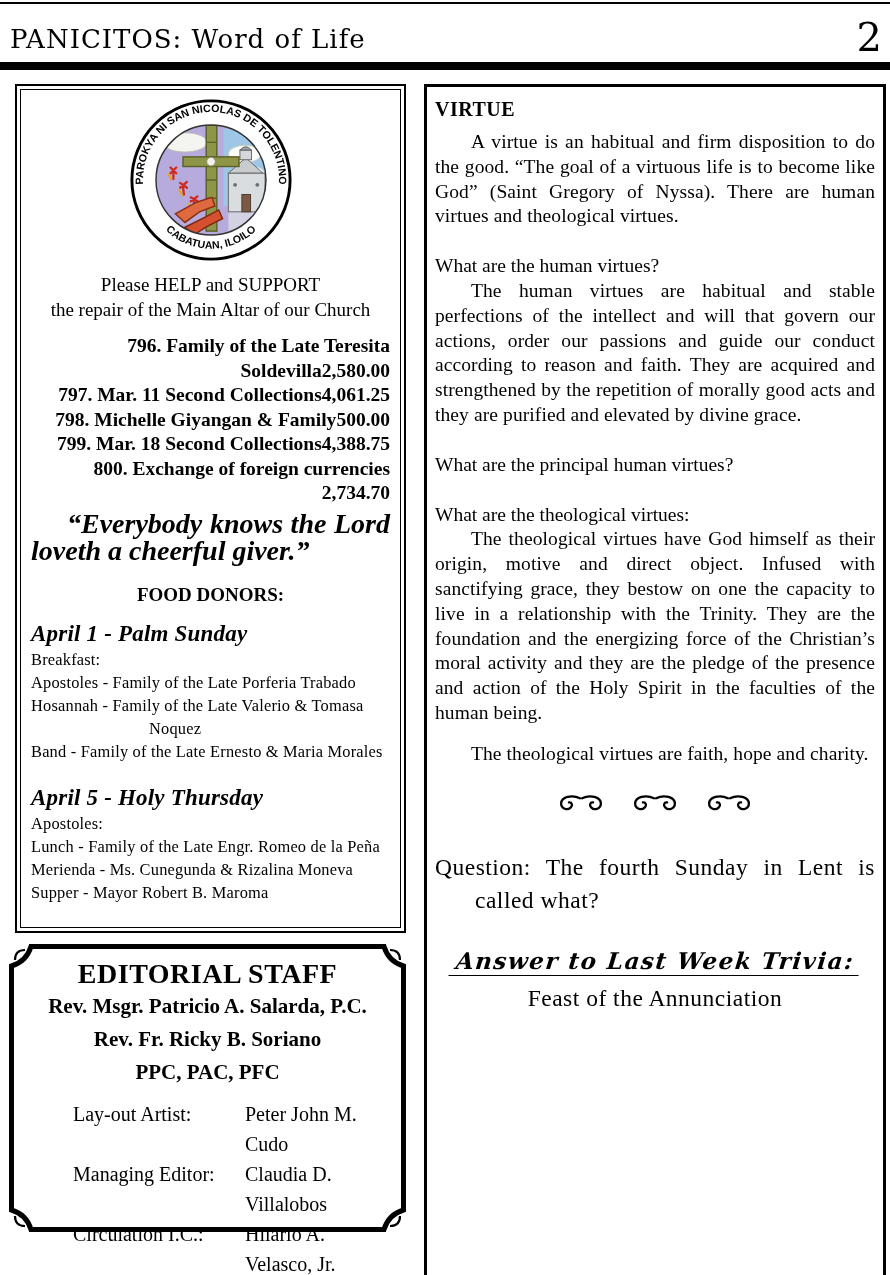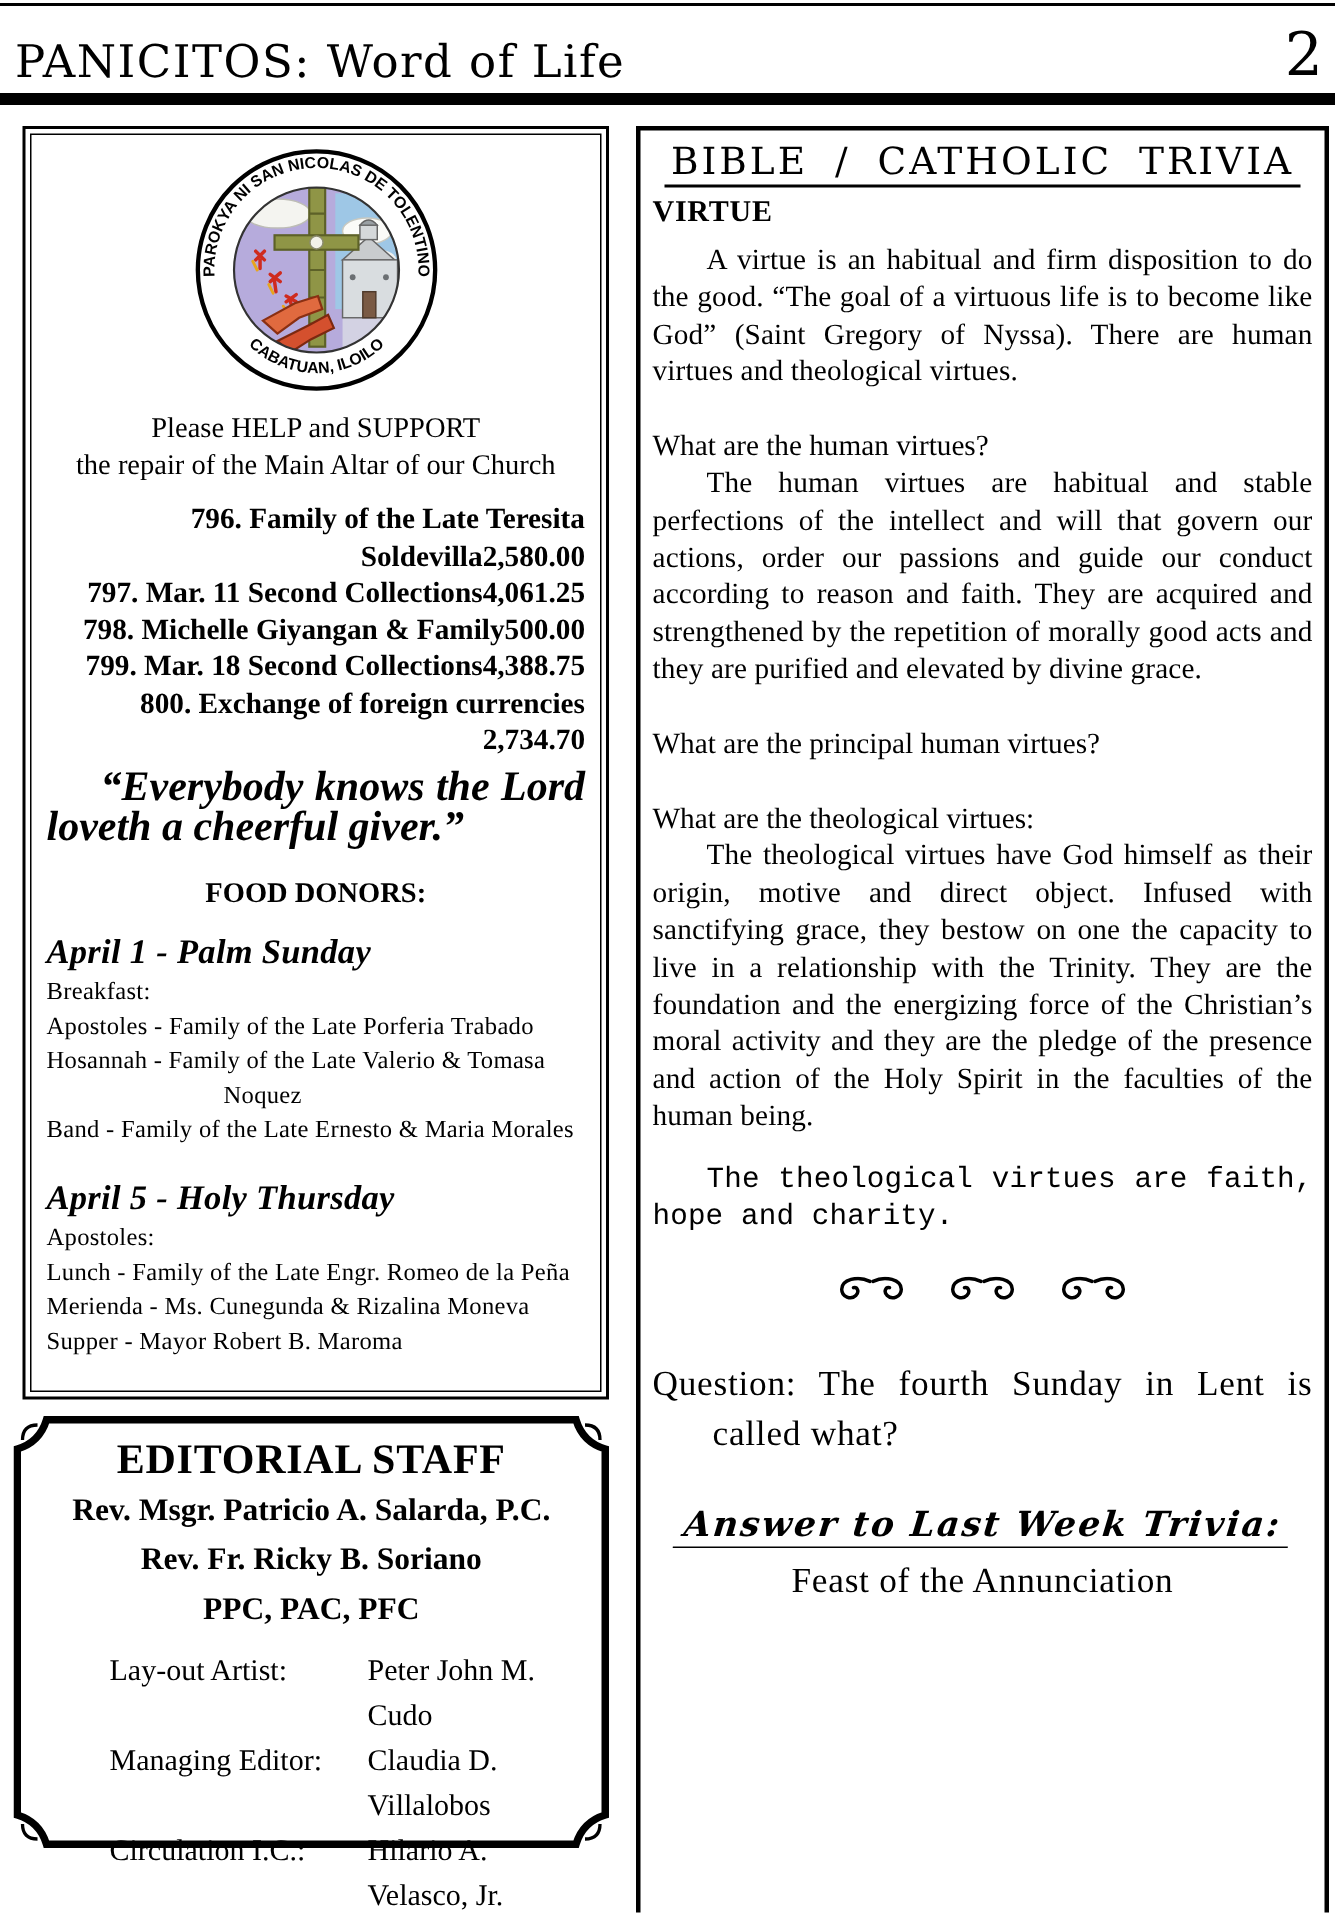--- a/index.html
+++ b/index.html
@@ -5,21 +5,21 @@
   * { margin:0; padding:0; box-sizing:border-box; }
   html,body { background:#fff; }
   body {
     width:890px; height:1275px; position:relative; overflow:hidden;
     font-family:"Liberation Serif", serif; color:#000;
   }
   
   .top-hairline { position:absolute; top:2px; left:0; width:890px; height:2px; background:#000; }
   .masthead-title {
     position:absolute; top:24px; left:10px;
-    font-family:"DejaVu Serif", serif; font-size:30px; letter-spacing:1px; font-weight:500;
+    font-family:"DejaVu Serif", serif; font-size:26px; letter-spacing:1px; font-weight:500;
   }
   .page-number {
     position:absolute; top:14px; right:8px;
     font-family:"DejaVu Serif", serif; font-size:40px; font-weight:500;
   }
   .header-rule { position:absolute; top:62px; left:0; width:890px; height:8px; background:#000; }
 
   
   .box1 { position:absolute; left:15px; top:84px; width:391px; height:849px; border:2px solid #000; }
   .box1-inner { position:absolute; top:3px; left:3px; right:3px; bottom:3px; border:1.5px solid #000; padding:6px 10px 0 10px; }
@@ -62,21 +62,21 @@
   .trivia-title-wrap { text-align:center; }
   .trivia-title {
     display:inline-block; font-family:"DejaVu Serif", serif; font-size:25px; letter-spacing:2px;
     word-spacing:8px; border-bottom:2px solid #000; padding:0 4px 1px 4px;
   }
   .trivia-sub { font-weight:bold; font-size:20px; letter-spacing:0.5px; margin-top:5px; }
   .para { font-size:19.5px; line-height:24.8px; text-align:justify; letter-spacing:0.1px; }
   .para.ind { text-indent:36px; }
   .para.mt { margin-top:9px; }
   .q-head { font-size:19.5px; line-height:24.8px; margin-top:25px; }
-  .gap-p5 { margin-top:16px;font-family:Liberation Mono, monospace; }
+  .gap-p5 { margin-top:16px; }
 
   .ornaments { margin-top:28px; display:flex; justify-content:center; gap:28px; }
 
   .question { margin-top:38px; font-size:23.5px; line-height:33px; text-align:justify;
               padding-left:40px; text-indent:-40px; letter-spacing:0.5px; }
   .answer-head-wrap { text-align:center; margin-top:30px; }
   .answer-head {
     display:inline-block; font-family:"DejaVu Serif", serif; font-style:italic; font-weight:bold;
     font-size:23px; letter-spacing:1.5px; border-bottom:1.5px solid #000; padding:0 6px 1px 6px;
     transform:skewX(-6deg);
@@ -236,23 +236,20 @@
         </div>
       <div class="ed-role">
           <span class="lbl">Circulation I.C.:</span>
           <span class="val">Hilario A. Velasco, Jr.</span>
         </div>
     </div>
   </div>
 </div>
 
 <div class="trivia-box">
-  <div class="trivia-title-wrap">
-    <span class="trivia-title">BIBLE / CATHOLIC TRIVIA</span>
-  </div>
   <div class="trivia-sub">VIRTUE</div>
 
   <p class="para ind mt">A virtue is an habitual and firm disposition to do the good. “The goal of a virtuous life is to become like God” (Saint Gregory of Nyssa). There are human virtues and theological virtues.</p>
 
   <div class="q-head">What are the human virtues?</div>
   <p class="para ind">The human virtues are habitual and stable perfections of the intellect and will that govern our actions, order our passions and guide our conduct according to reason and faith. They are acquired and strengthened by the repetition of morally good acts and they are purified and elevated by divine grace.</p>
 
   <div class="q-head">What are the principal human virtues?</div>
 
   <div class="q-head">What are the theological virtues:</div>

